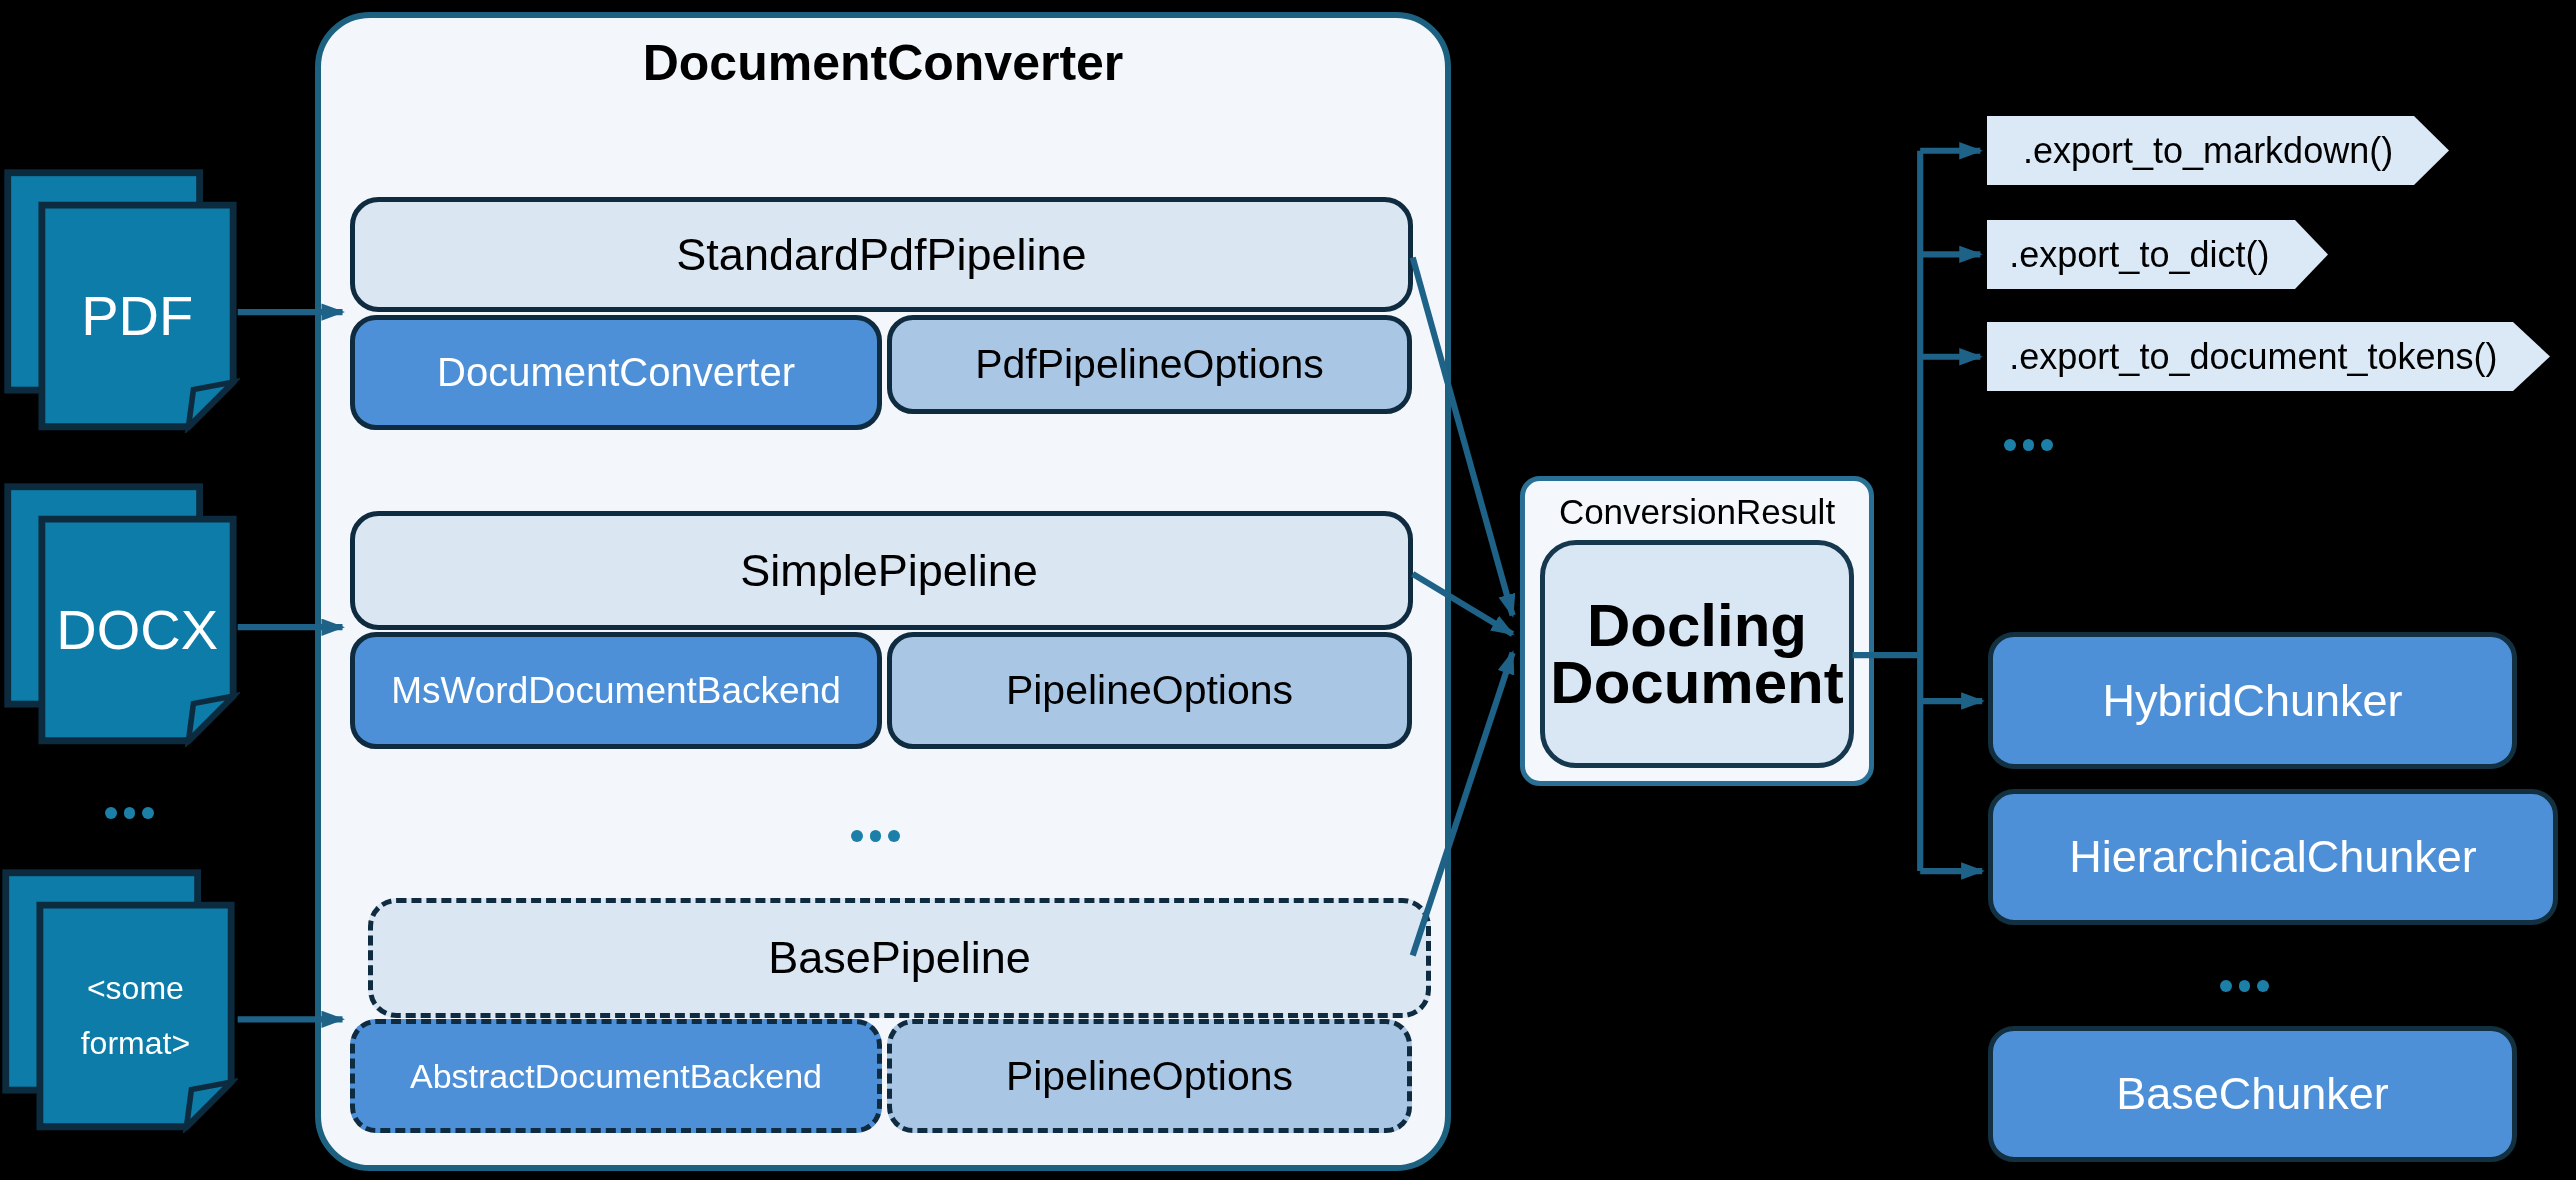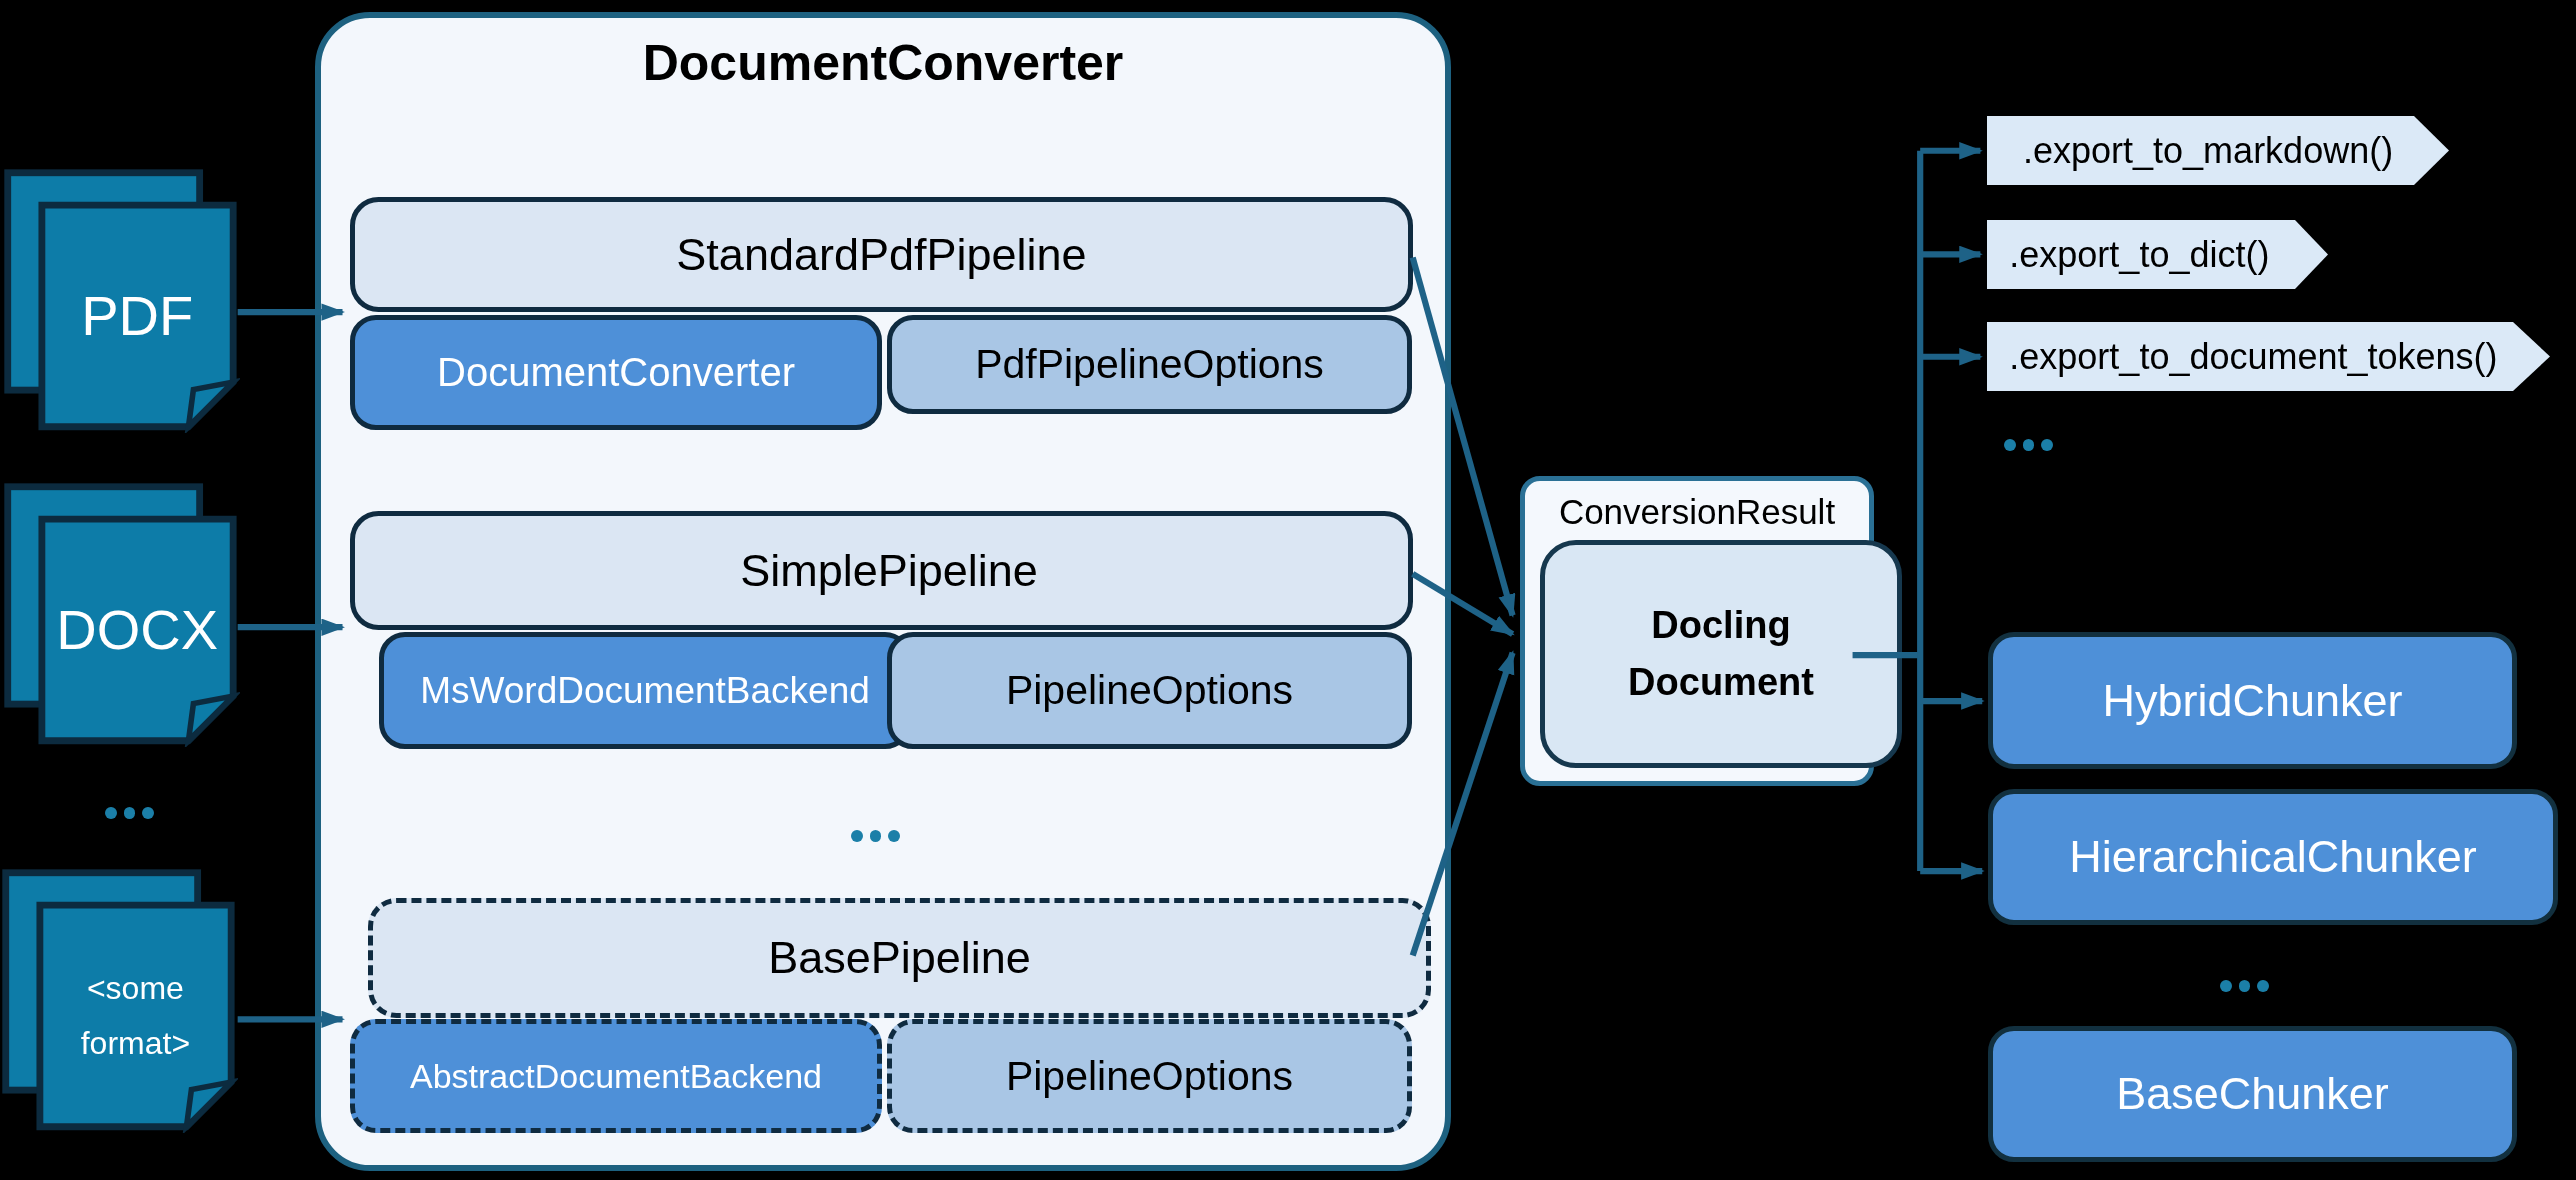--- a/index.html
+++ b/index.html
@@ -16,21 +16,21 @@
   
   .phead{background:#dbe6f3;border:5px solid #0f2b40;border-radius:28.5px;color:#000;font-size:45px;}
   .pbackend{background:#4e90d8;border:5px solid #0f2b40;border-radius:26px;color:#fff;}
   .poptions{background:#a9c6e5;border:5px solid #0f2b40;border-radius:26px;color:#000;font-size:41px;}
   .dashed{border-style:dashed;}
 
   .row-std-head{left:350px;top:197px;width:1063px;height:115px;}
   .row-std-backend{left:350px;top:315px;width:532px;height:115px;font-size:40px;}
   .row-std-options{left:887px;top:315px;width:525px;height:99px;}
   .row-sim-head{left:350px;top:511px;width:1063px;height:119px;padding-left:15px;}
-  .row-sim-backend{left:350px;top:632px;width:532px;height:117px;font-size:37px;margin-left:29px;}
+  .row-sim-backend{left:350px;top:632px;width:532px;height:117px;font-size:37px;}
   .row-sim-options{left:887px;top:632px;width:525px;height:117px;}
   .row-base-head{left:368px;top:898px;width:1063px;height:120px;}
   .row-base-backend{left:350px;top:1019px;width:532px;height:114px;font-size:34px;}
   .row-base-options{left:887px;top:1019px;width:525px;height:114px;}
 
   
   .dots{display:flex;gap:6.8px;align-items:center;}
   .dots i{width:11.8px;height:11.8px;border-radius:50%;background:#1b7fa8;}
   .dots-converter{left:851px;top:830px;}
   .dots-inputs{left:105px;top:807px;}
@@ -42,22 +42,22 @@
   .docicon .label{position:absolute;left:37px;top:35px;width:193px;height:223px;
                   color:#fff;font-weight:normal;}
   .doc-pdf{left:3.7px;top:169px;}   .doc-pdf .label{font-size:56px;}
   .doc-docx{left:3.7px;top:483px;}  .doc-docx .label{font-size:56px;}
   .doc-sf{left:1.9px;top:869px;}   .doc-sf .label{font-size:32px;line-height:55px;}
 
   
   .cresult{left:1520px;top:476px;width:354px;height:310px;background:#f4f8fd;
            border:5.6px solid #2a7095;border-radius:20px;}
   .cresult-label{left:1520px;top:490px;width:354px;height:43px;font-size:35px;color:#000;}
-  .docling{left:1540px;top:540px;width:362px;height:228px;background:#d9e7f4;
-           border:5.6px solid #16384e;border-radius:36px;color:#000;font-size:38px;
+  .docling{left:1540px;top:540px;width:314px;height:228px;background:#d9e7f4;
+           border:5.6px solid #16384e;border-radius:36px;color:#000;font-size:60px;
            font-weight:bold;line-height:57px;}
 
   
   .chev{background:#dbe9f7;color:#000;font-size:36px;display:flex;align-items:center;
         padding-left:22.3px;}
   .chev-1{left:1987px;top:116px;width:462px;height:69px;
           clip-path:polygon(0 0,427px 0,100% 50%,427px 100%,0 100%);padding-left:36px;}
   .chev-2{left:1987px;top:220px;width:341px;height:69px;
           clip-path:polygon(0 0,308px 0,100% 50%,308px 100%,0 100%);}
   .chev-3{left:1987px;top:322px;width:563px;height:69px;

